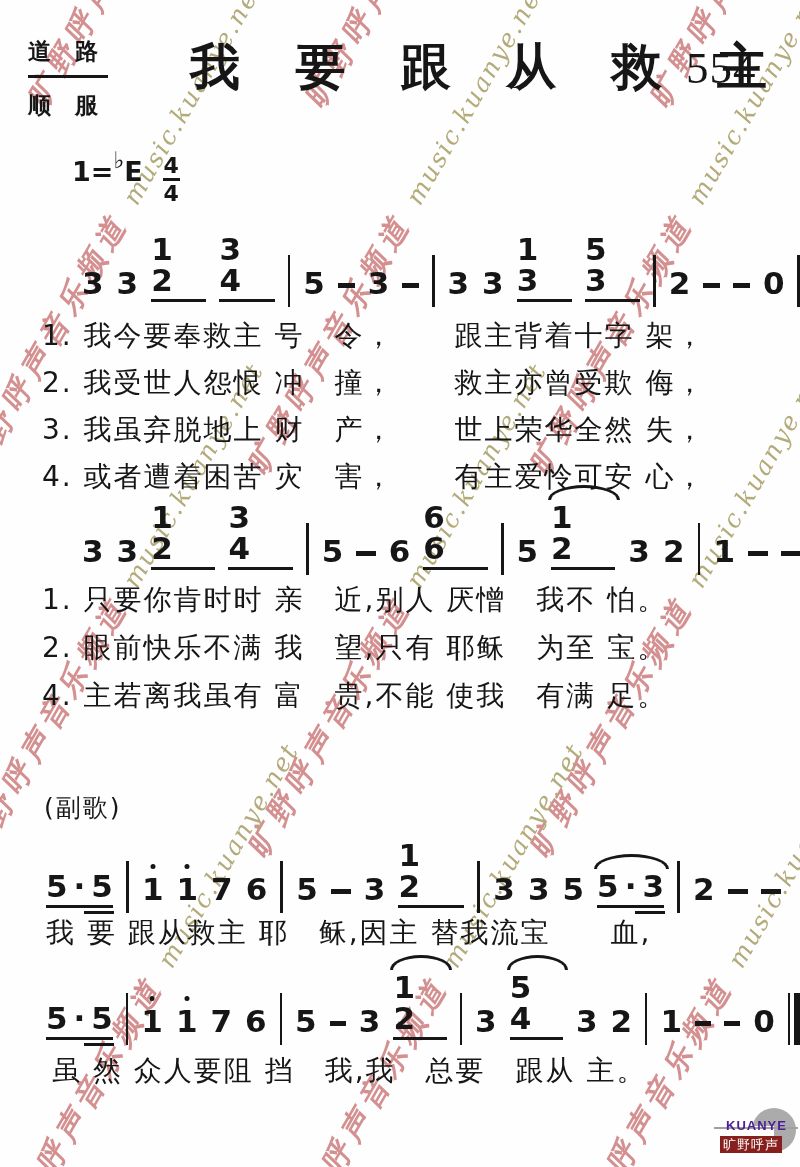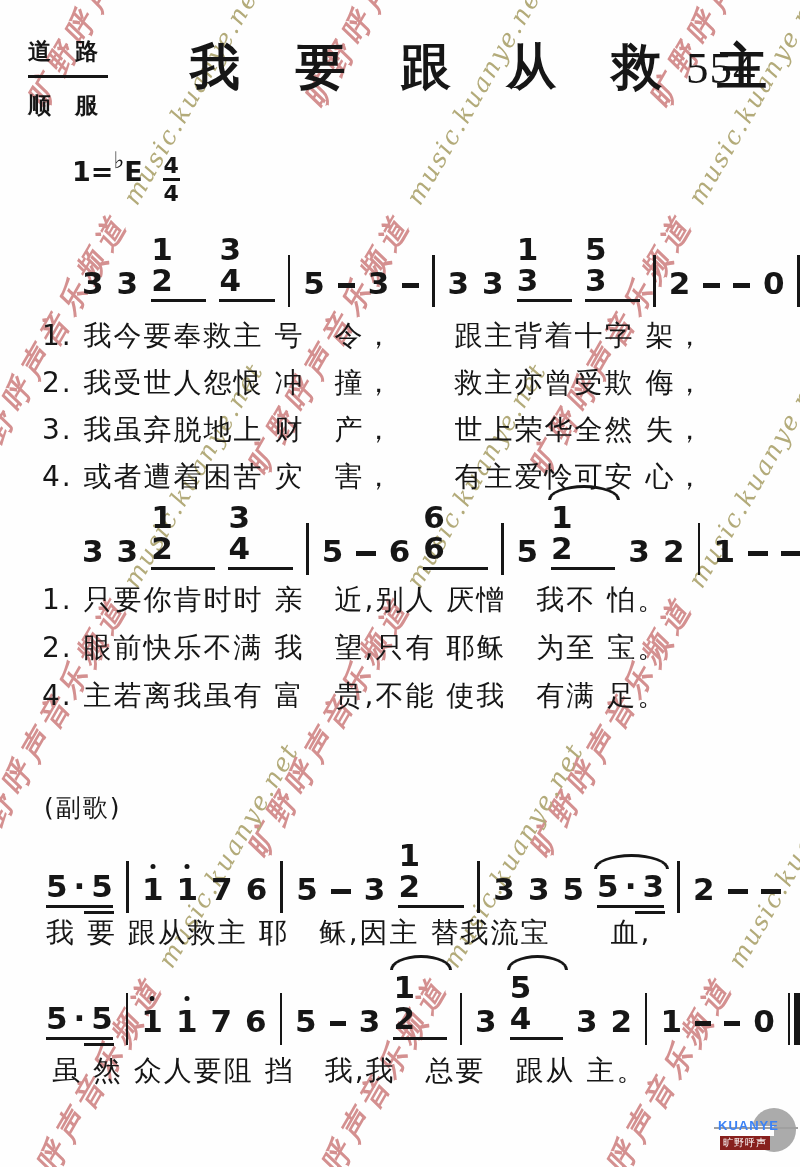--- a/index.html
+++ b/index.html
@@ -52,24 +52,24 @@
   .verses .lyric{line-height:47px;}
   .chorus-label{position:absolute;left:44px;top:791px;font-size:25px;letter-spacing:2px;}
   .chorus-line1{position:absolute;left:46px;top:914px;}
   .chorus-line2{position:absolute;left:52px;top:1052px;}
   
   .logo{position:absolute;left:718px;top:1106px;width:78px;height:58px;}
   .logo-circle{position:absolute;right:0;top:2px;width:44px;height:44px;
                border-radius:50%;background:#ababab;}
   .logo-slot{position:absolute;right:22px;top:20px;width:26px;height:10px;background:#fefefe;}
   .logo-line{position:absolute;left:-4px;top:21px;width:84px;height:2px;background:#a0a0a0;}
-  .logo-brand{position:absolute;left:0;top:12px;font:700 13px "Liberation Sans",sans-serif;
-              color:#3b82f6;letter-spacing:1px;}
+  .logo-brand{position:absolute;left:8px;top:12px;font:700 13px "Liberation Sans",sans-serif;
+              color:#4c1d95;letter-spacing:1px;}
   .logo-badge{position:absolute;left:2px;top:30px;background:#87201d;color:#fff;
-              font-size:10px;line-height:1;padding:2px 3px;letter-spacing:1px;}
+              font-size:13px;line-height:1;padding:2px 3px;letter-spacing:1px;}
 </style>
 </head>
 <body>
 
 <div id="page">
 
   <div class="wm" style="left:18px;top:95px"><span class="ch">旷野呼声音乐频道</span></div>
   <div class="wm" style="left:295px;top:95px"><span class="ch">旷野呼声音乐频道</span></div>
   <div class="wm" style="left:640px;top:95px"><span class="ch">旷野呼声音乐频道</span></div>
   <div class="wm" style="left:-45px;top:462px"><span class="ch">旷野呼声音乐频道</span><span class="st">music.kuanye.net</span></div>

